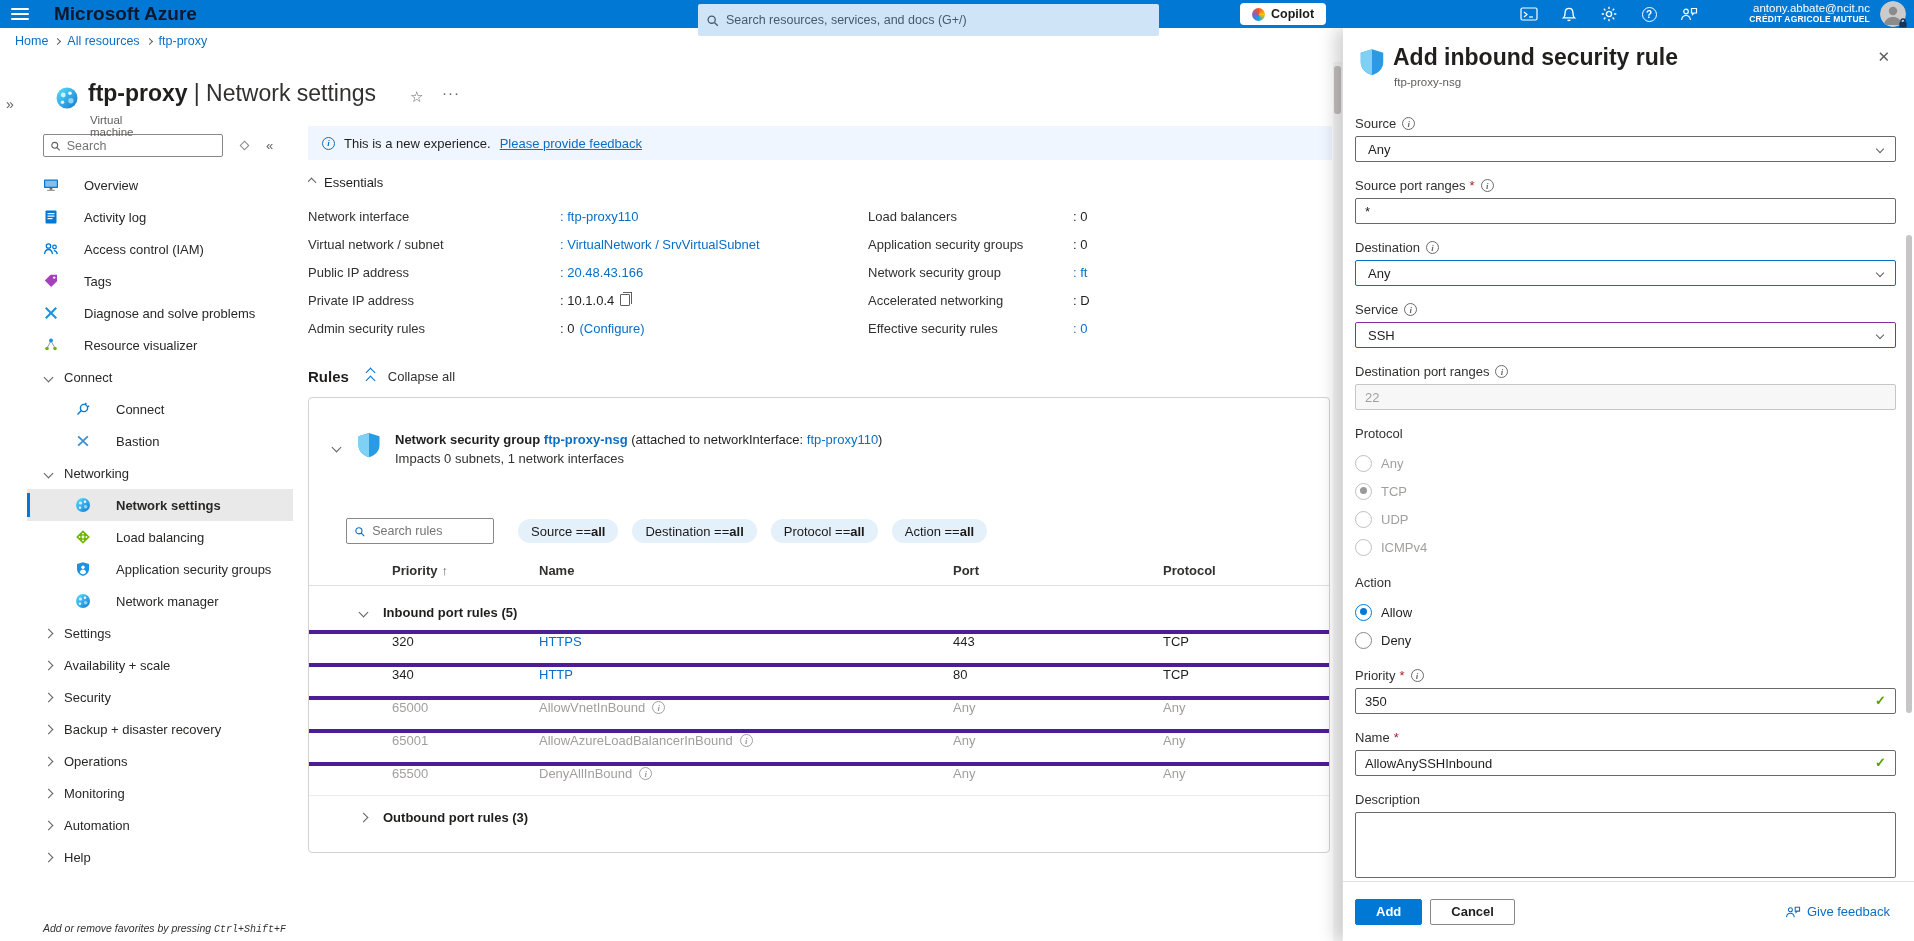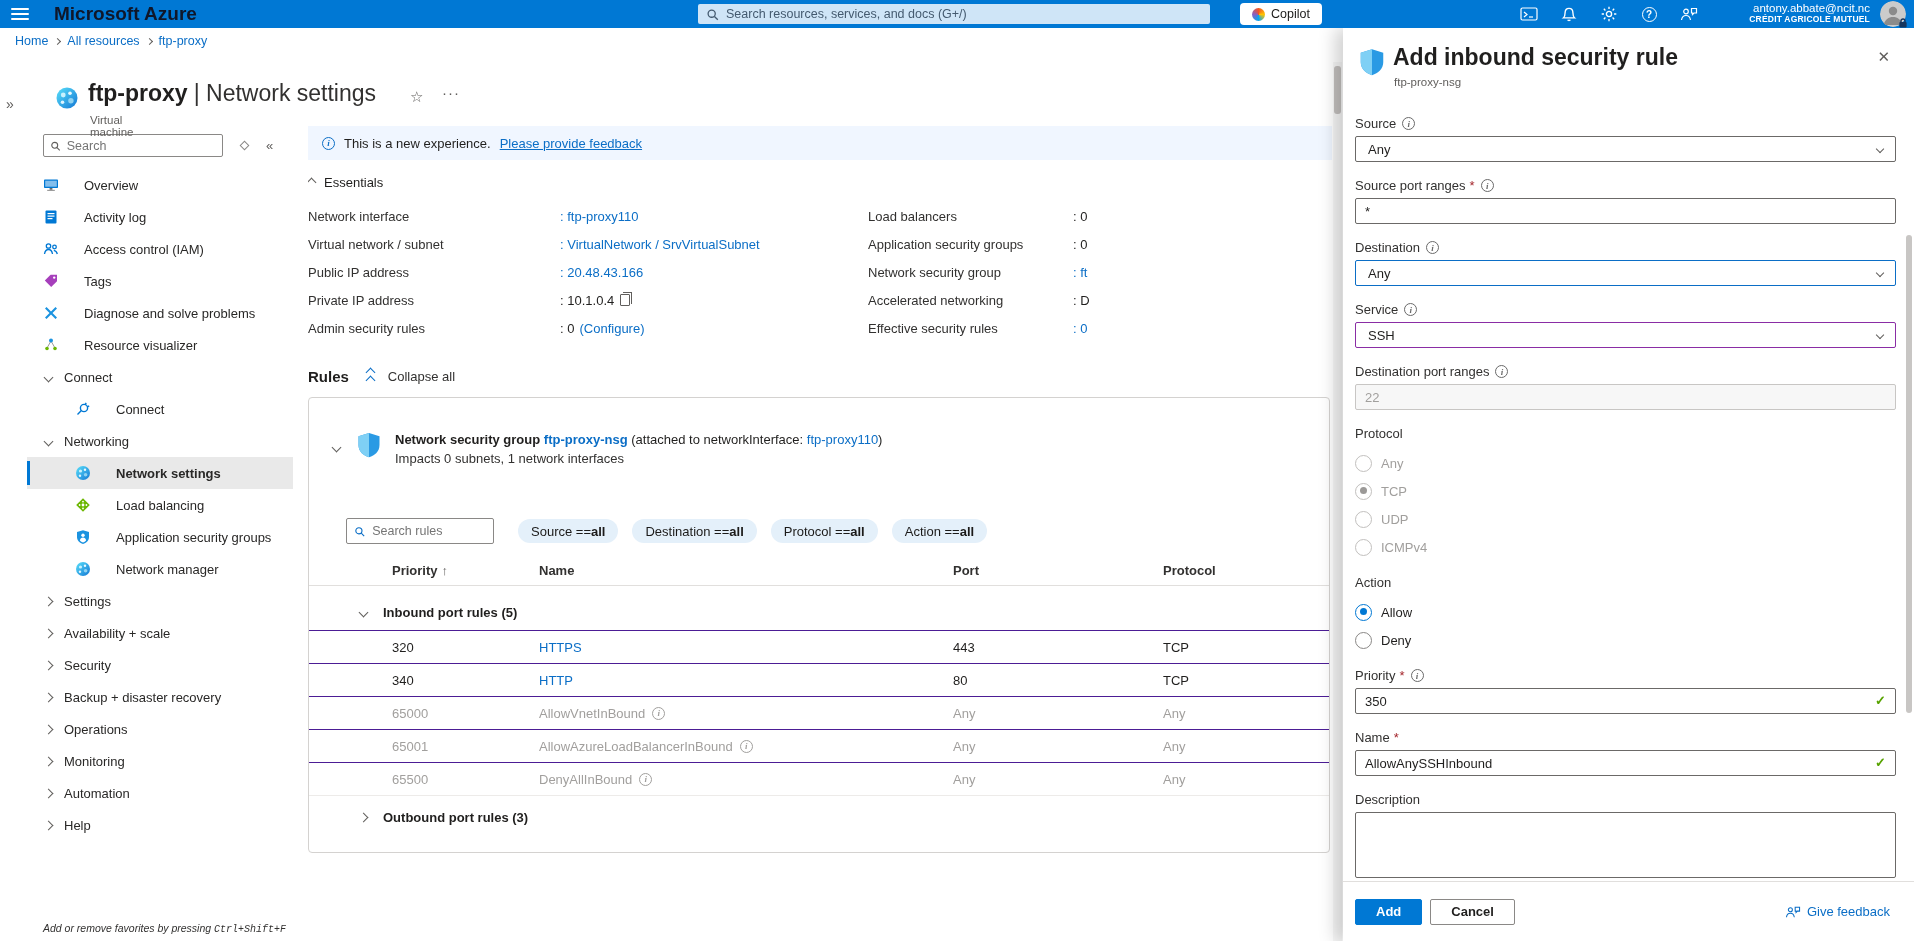--- a/index.html
+++ b/index.html
@@ -5,24 +5,24 @@
   *{margin:0;padding:0;box-sizing:border-box}
   html,body{width:1914px;height:941px;overflow:hidden}
   body{font-family:"Liberation Sans",sans-serif;font-size:13px;color:#201f1e;background:#fff}
   .app{position:relative;width:1914px;height:941px;background:#fff}
 
   
   .topbar{position:absolute;left:0;top:0;width:1914px;height:28px;background:#0078d4;display:flex;align-items:center;z-index:20}
   .hamburger{width:40px;height:28px;display:flex;flex-direction:column;justify-content:center;gap:3px;padding:0 11px;cursor:pointer}
   .hamburger i{display:block;height:2px;background:#fff;border-radius:1px}
   .brand{color:#0f172a;font-weight:700;font-size:19px;margin-left:14px;white-space:nowrap}
-  .tb-search{position:absolute;left:698px;top:4px;width:512px;height:20px;background:#cfe5f7;border-radius:2px;display:flex;align-items:center;padding:4px 8px;gap:7px}
+  .tb-search{position:absolute;left:698px;top:4px;width:461px;height:20px;background:#cfe5f7;border-radius:2px;display:flex;align-items:center;padding:16px 8px;gap:7px}
   .tb-search svg{width:13px;height:13px}
   .tb-search span{color:#445a6f;font-size:12.5px;white-space:nowrap}
-  .copilot{position:absolute;left:1240px;top:3px;height:22px;background:#fff;border-radius:4px;display:flex;align-items:center;gap:6px;padding:0 12px;font-size:12.5px;color:#1b1a19;font-weight:400}
+  .copilot{position:absolute;left:1240px;top:3px;height:22px;background:#fff;border-radius:4px;display:flex;align-items:center;gap:6px;padding:0 12px;font-size:12.5px;color:#1b1a19;font-weight:700}
   .copilot-dot{width:13px;height:13px;border-radius:50%;background:conic-gradient(#f35325,#ffc300,#05a6f0,#8661c5,#f35325)}
   .tb-icons{position:absolute;left:1520px;top:0;height:28px;display:flex;align-items:center;gap:22px}
   .tb-ic{width:18px;height:18px;display:flex;align-items:center;justify-content:center;cursor:pointer}
   .help-circ{width:15px;height:15px;border:1.2px solid #fff;border-radius:50%;color:#fff;font-size:10px;font-weight:700;display:flex;align-items:center;justify-content:center}
   .tb-user{position:absolute;right:44px;top:2px;text-align:right;color:#fff;line-height:1.15}
   .tb-user .em{font-size:11.5px}
   .tb-user .org{font-size:8.5px;font-weight:700;letter-spacing:.2px}
   .avatar{position:absolute;right:8px;top:1px;width:26px;height:26px;border-radius:50%;overflow:visible}
   .lockb{position:absolute;right:-2px;bottom:-1px;width:10px;height:10px}
 
@@ -106,21 +106,21 @@
   .rule-search input{border:0;outline:0;width:100%;font-size:12.5px;font-family:inherit;color:#323130}
   .pill{height:24px;background:#e4f0fa;border-radius:12px;display:flex;align-items:center;padding:0 13px;margin-right:14px;white-space:nowrap;cursor:pointer;color:#1b1a19}
   .thead{position:absolute;left:0;top:158px;right:0;height:30px;display:flex;align-items:center;border-bottom:1px solid #e1dfdd;font-weight:700;color:#323130}
   .c1{width:230px;padding-left:83px;flex:none}
   .c2{width:414px;flex:none;display:flex;align-items:center;gap:7px}
   .c3{width:210px;flex:none}
   .c4{flex:1}
   .sort-a{color:#605e5c;font-weight:400;margin-left:4px}
   .tbody{position:absolute;left:0;top:196px;right:0}
   .grp-row{height:36px;display:flex;align-items:center;padding-left:51px;gap:16px;font-weight:700;cursor:pointer}
-  .trow{height:33px;display:flex;align-items:center;border-top:1px solid #4c1d95;cursor:pointer}
+  .trow{height:33px;display:flex;align-items:flex-start;border-top:4px solid #4c1d95;cursor:pointer}
   .trow.dim{color:#a19f9d}
   .trow .info-i{color:#a19f9d}
   .out-row{height:44px;display:flex;align-items:center;padding-left:51px;gap:16px;font-weight:700;border-top:1px solid #edebe9;cursor:pointer}
 
   .main-scroll{position:absolute;left:1333px;top:62px;bottom:0;width:9px;background:#f7f7f7;z-index:3}
   .main-scroll .thumb{position:absolute;left:1px;top:4px;width:7px;height:48px;background:#c4c1bf;border-radius:3px}
 
   
   .panel{position:absolute;left:1343px;top:28px;width:571px;height:913px;background:#fff;box-shadow:-8px 0 16px rgba(0,0,0,.18);z-index:10}
   .p-close{position:absolute;right:24px;top:20px;font-size:15px;color:#605e5c;cursor:pointer}
@@ -336,20 +336,26 @@
       <span class="ch d"></span>
       <span class="si-l">Connect</span>
     </div>
     <div class="si sub">
       <svg class="ic" viewBox="0 0 16 16" fill="none" stroke="#0078d4" stroke-width="1.4">
           <circle cx="9" cy="7" r="3.6"></circle>
           <path d="M2.5 13.5 L6.4 9.6 M11.2 1.8 L10 3.8 M14.2 4.8 L12.2 6"></path>
         </svg>
       <span class="si-l">Connect</span>
     </div>
+    <div class="si sub">
+      <svg class="ic" viewBox="0 0 16 16">
+          <path d="M2.5 4 L6.8 8 L2.5 12 L3.8 13.2 L8 9.2 L12.2 13.2 L13.5 12 L9.2 8 L13.5 4 L12.2 2.8 L8 6.8 L3.8 2.8 Z" fill="#3b8fd4"></path>
+        </svg>
+      <span class="si-l">Bastion</span>
+    </div>
     <div class="si grp">
       <span class="ch d"></span>
       <span class="si-l">Networking</span>
     </div>
     <div class="si sub sel">
       <svg class="ic" viewBox="0 0 16 16">
           <circle cx="8" cy="8" r="7" fill="url(#gb)"></circle>
           <circle cx="5.5" cy="6" r="1.6" fill="#c8f1fd"></circle>
           <circle cx="10" cy="4.8" r="1.2" fill="#eaf9ff"></circle>
           <circle cx="10.6" cy="9.8" r="1.8" fill="#8fd3f2"></circle>

